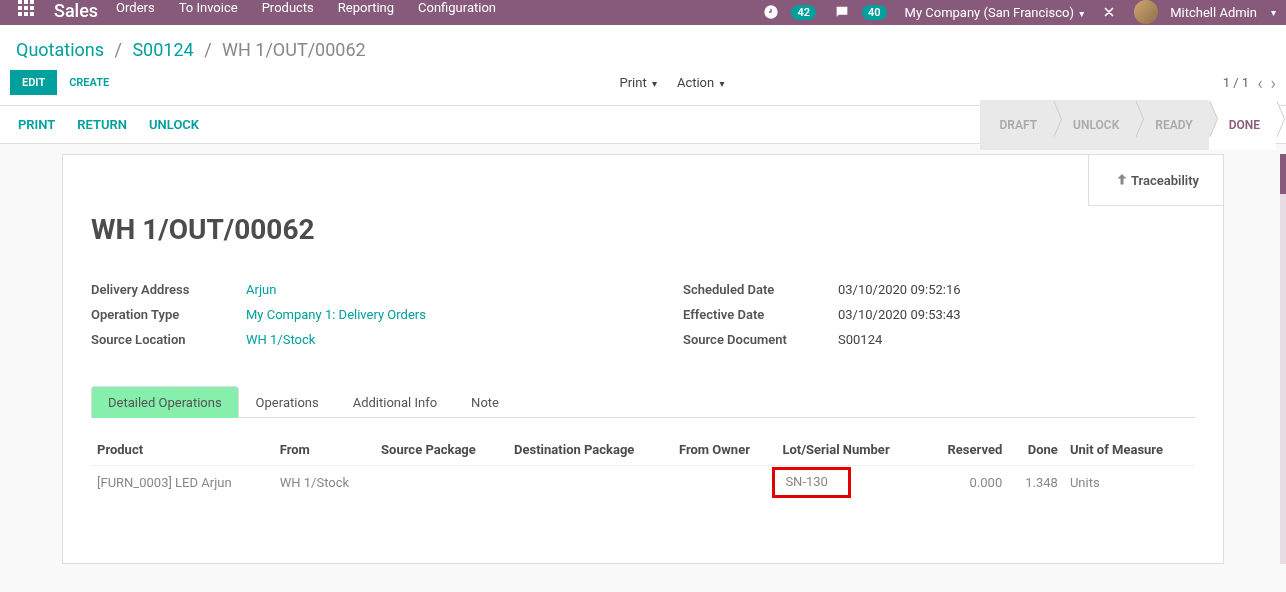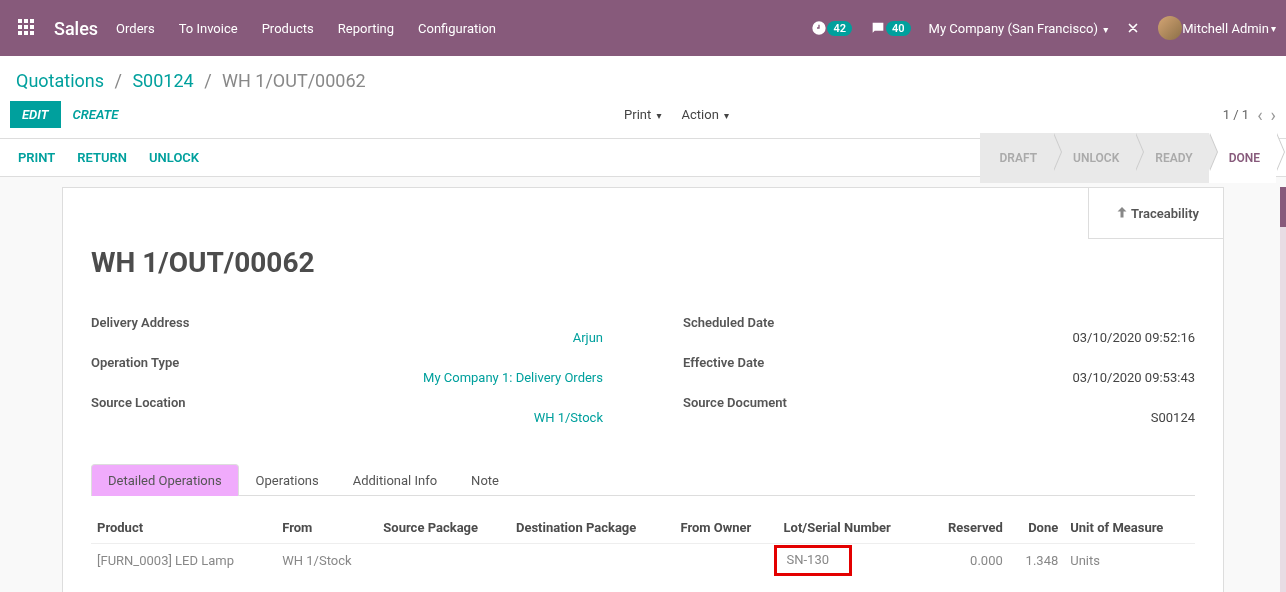--- a/index.html
+++ b/index.html
@@ -1,39 +1,39 @@
 <!DOCTYPE html>
 <html><head>
 <meta charset="utf-8">
 <style>
 * { margin: 0; padding: 0; box-sizing: border-box; font-family: -apple-system, BlinkMacSystemFont, "Segoe UI", Roboto, "Helvetica Neue", sans-serif; }
 body { background: #f9f9f9; width: 1286px; height: 592px; overflow: hidden; position: relative; }
 
 
-.topnav { background: #875a7b; height: 56px; display: flex; align-items: center; padding: 0 10px; color: #fff; }
+.topnav { background: #875a7b; height: 25px; display: flex; align-items: flex-start; padding: 0 10px; color: #fff; }
 .apps-icon { width: 18px; height: 18px; display: grid; grid-template-columns: repeat(3,4px); grid-template-rows: repeat(3,4px); gap: 2px; margin: 0 8px; cursor: pointer; }
 .apps-icon span { background: #fff; }
 .brand { font-size: 18px; font-weight: 500; margin: 0 18px 0 10px; }
 .nav-links { display: flex; gap: 24px; font-size: 13px; }
 .nav-links a { color: #fff; text-decoration: none; cursor: pointer; }
 .nav-spacer { flex: 1; }
 .nav-right { display: flex; align-items: center; gap: 18px; font-size: 13px; }
-.badge-wrap { display: flex; align-items: center; gap: 0; cursor: pointer; }
+.badge-wrap { display: flex; align-items: center; gap: 12px; cursor: pointer; }
 .badge { background: #00a09d; color: #fff; font-size: 11px; padding: 1px 6px; border-radius: 8px; font-weight: 600; }
 .company { cursor: pointer; }
 .avatar { width: 24px; height: 24px; border-radius: 50%; background: linear-gradient(135deg,#d4a574,#8b6f47); display: inline-block; }
 .caret { font-size: 10px; margin-left: 2px; }
 
 
 .controlbar { background: #fff; border-bottom: 1px solid #ddd; }
 .breadcrumb { padding: 14px 16px 10px; font-size: 18px; color: #888; }
 .breadcrumb a { color: #00a09d; text-decoration: none; cursor: pointer; }
 .breadcrumb .sep { color: #888; margin: 0 6px; }
 .actions-row { display: flex; align-items: center; padding: 0 10px 10px; }
-.btn { padding: 6px 12px; font-size: 13px; border: none; cursor: pointer; font-style: italic; }
+.btn { padding: 6px 12px; font-size: 11px; border: none; cursor: pointer; }
 .btn-primary { background: #00a09d; color: #fff; text-transform: uppercase; font-weight: 600; }
 .btn-link { background: transparent; color: #00a09d; text-transform: uppercase; font-weight: 600; }
 .actions-center { flex: 1; display: flex; justify-content: center; gap: 20px; font-size: 13px; color: #444; }
 .dropdown-toggle { cursor: pointer; }
 .pager { margin-left: auto; display: flex; align-items: center; gap: 8px; font-size: 13px; color: #666; }
 .pager .nav-arrow { font-size: 18px; color: #999; cursor: pointer; }
 
 
 .statusbar { background: #fff; border-bottom: 1px solid #ddd; display: flex; align-items: center; padding: 0 10px; height: 38px; }
 .status-actions { display: flex; gap: 22px; padding-left: 8px; }
@@ -47,29 +47,29 @@
 
 
 .form-card { background: #fff; border: 1px solid #ddd; margin: 10px 62px 0; min-height: 410px; position: relative; }
 .trace-btn { position: absolute; top: 0; right: 0; border-left: 1px solid #ddd; border-bottom: 1px solid #ddd; padding: 16px 24px; display: flex; align-items: center; cursor: pointer; font-size: 13px; color: #555; font-weight: 600; }
 .trace-btn svg { width: 18px; height: 18px; fill: #888; }
 
 .form-inner { padding: 24px 28px; }
 .form-title { font-size: 28px; color: #4c4c4c; margin: 34px 0 36px; }
 .form-fields { display: flex; gap: 80px; }
 .field-col { flex: 1; }
-.field-row { display: flex; margin-bottom: 10px; font-size: 13px; flex-direction: column; }
+.field-row { display: flex; margin-bottom: 10px; font-size: 13px; }
 .field-label { width: 155px; color: #555; font-weight: 600; }
 .field-value { color: #444; text-align: right; }
 .field-value a { color: #00a09d; text-decoration: none; cursor: pointer; }
 
 
 .tabs { display: flex; border-bottom: 1px solid #ddd; margin-top: 28px; }
 .tab { padding: 8px 16px; font-size: 13px; color: #555; cursor: pointer; border: 1px solid transparent; border-bottom: none; position: relative; top: 1px; }
-.tab.active { border-color: #ddd; background: #f0abfc; border-radius: 4px 4px 0 0; }
+.tab.active { border-color: #ddd; background: #86efac; border-radius: 4px 4px 0 0; }
 
 
 .table { width: 100%; border-collapse: collapse; font-size: 13px; margin-top: 16px; }
 .table th { text-align: left; padding: 8px 6px; color: #4c4c4c; font-weight: 700; border-bottom: 1px solid #eee; }
 .table th.num { text-align: right; }
 .table td { padding: 7px 6px; color: #888; border-bottom: 0; }
 .table td.num { text-align: right; }
 .highlight { border: 3px solid #e30000; padding: 4px 20px 6px 10px; display: inline-block; margin: -6px -10px; }
 
 .side-scroll { position: absolute; right: 0; top: 0; bottom: 0; width: 6px; background: #e8dce4; }
@@ -227,21 +227,21 @@
           <th>Destination Package</th>
           <th>From Owner</th>
           <th>Lot/Serial Number</th>
           <th class="num">Reserved</th>
           <th class="num">Done</th>
           <th>Unit of Measure</th>
         </tr>
       </thead>
       <tbody>
         <tr>
-          <td>[FURN_0003] LED Lamp</td>
+          <td>[FURN_0003] LED Arjun</td>
           <td>WH 1/Stock</td>
           <td></td>
           <td></td>
           <td></td>
           <td><span class="highlight">SN-130</span></td>
           <td class="num">0.000</td>
           <td class="num">1.348</td>
           <td>Units</td>
         </tr>
       </tbody>

